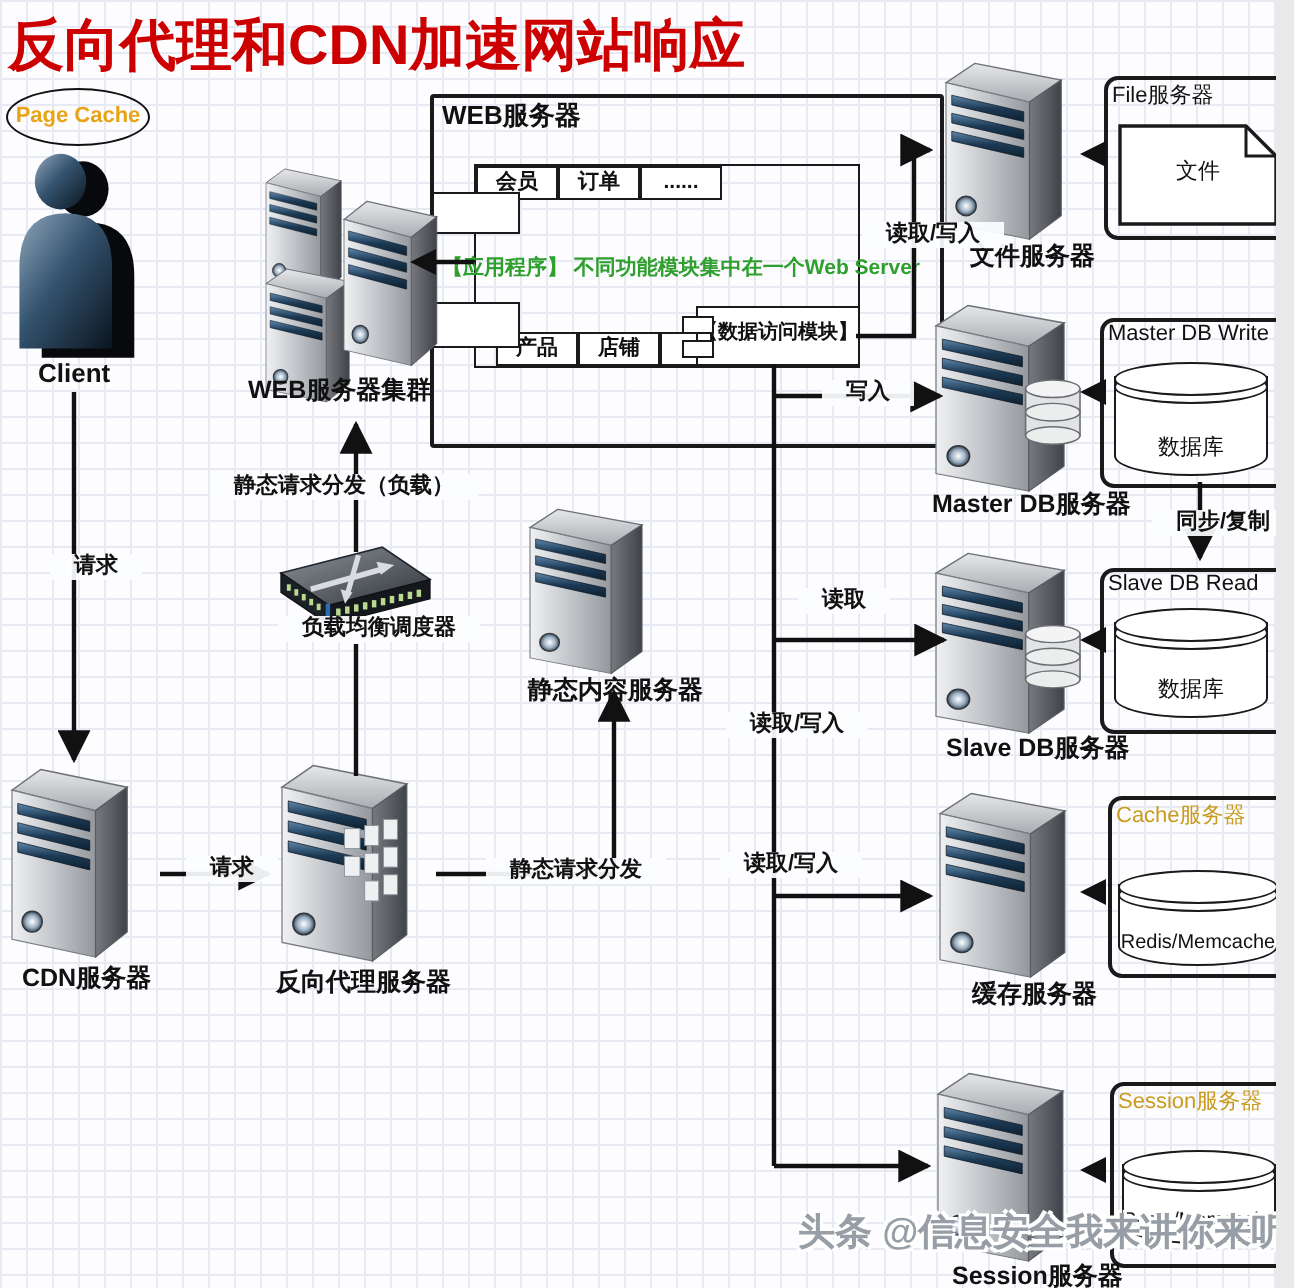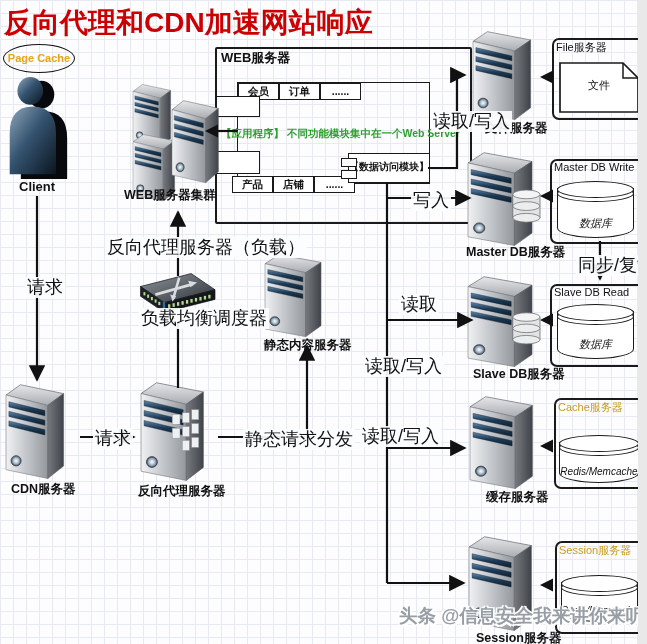--- a/index.html
+++ b/index.html
@@ -16,30 +16,30 @@
   svg.icon{position:absolute;overflow:visible;}
   svg#lines{position:absolute;left:0;top:0;z-index:6;}
   .box{position:absolute;border:2px solid #1a1a1a;background:transparent;z-index:2;}
   .panel{position:absolute;border:2px solid #1a1a1a;border-radius:7px;background:transparent;z-index:2;}
   .panel-title{position:absolute;left:4px;top:2px;font-size:11px;font-weight:normal;white-space:nowrap;z-index:3;}
   .gold{color:var(--c-gold_title,#c99a1e);}
   .tab{width:39px;height:15px;border:1.6px solid #1a1a1a;background:#fff;
        font-size:10.5px;font-weight:bold;text-align:center;line-height:15px;float:left;}
   .whitebox{position:absolute;border:1.7px solid #1a1a1a;background:#fff;z-index:3;}
   .nlbl{position:absolute;font-size:12.5px;font-weight:bold;white-space:nowrap;z-index:8;text-align:right;}
-  .elbl{position:absolute;font-size:18px;font-weight:normal;white-space:nowrap;z-index:8;
-        background:rgba(252,253,255,.93);padding:0 2px;line-height:1.15;}
+  .elbl{position:absolute;font-size:11px;font-weight:bold;white-space:nowrap;z-index:8;
+        background:rgba(252,253,255,.93);padding:0 12px;line-height:1.15;}
   .cyl{position:absolute;z-index:4;}
   .cyl-body{position:absolute;left:0;right:0;top:7px;bottom:0;background:#fff;
             border:1.7px solid #1a1a1a;border-top:none;border-radius:0 0 50% 50%/0 0 10px 10px;}
   .cyl-rim2{position:absolute;left:0;right:0;top:4px;height:15px;background:#fff;
             border:1.6px solid #1a1a1a;border-radius:50%;}
   .cyl-top{position:absolute;left:0;right:0;top:0;height:15px;background:#fff;
            border:1.7px solid #1a1a1a;border-radius:50%;}
-  .cyl-text{position:absolute;left:0;right:0;bottom:7px;text-align:center;font-size:11px;font-style:italic;}
+  .cyl-text{position:absolute;left:0;right:0;bottom:7px;text-align:center;font-size:11px;}
   .cyl-text.small{font-size:10px;bottom:6px;}
   #title{position:absolute;left:4px;top:4px;font-size:28px;font-weight:bold;
          color:var(--c-title,#cc0000);white-space:nowrap;z-index:9;}
   #pagecache{position:absolute;left:3px;top:44px;width:70px;height:27px;border:1.6px solid #111;
              border-radius:50%;text-align:center;line-height:27px;font-size:11px;font-weight:bold;
              color:var(--c-page_cache,#e8a317);z-index:8;background:transparent;}
   #watermark{position:absolute;left:399px;top:603px;font-size:18.5px;font-weight:bold;
              color:#989ea6;z-index:10;white-space:nowrap;
              text-shadow:-1.5px -1.5px 0 #fff,1.5px -1.5px 0 #fff,-1.5px 1.5px 0 #fff,1.5px 1.5px 0 #fff;}
   .gnote{position:absolute;font-size:10.5px;font-weight:bold;color:var(--c-app_note_green,#2fa02f);
@@ -166,21 +166,21 @@
 
   <div class="box" style="left:215px;top:47px;width:253px;height:173px;border-radius:2px;"></div>
   <div class="nlbl" style="left:221px;top:49px;font-size:13px;">WEB服务器</div>
   <div class="box" style="left:237px;top:82px;width:191px;height:100px;border-width:1.8px;"></div>
 
   <div class="abs" style="left:238px;top:83px;z-index:3;">
     <div class="tab">会员</div>
     <div class="tab">订单</div>
     <div class="tab">......</div>
   </div>
-  <div class="abs" style="left:232px;top:166px;z-index:3;margin-top:10px;">
+  <div class="abs" style="left:248px;top:166px;z-index:3;">
     <div class="tab">产品</div>
     <div class="tab">店铺</div>
     <div class="tab">......</div>
   </div>
 
   <div class="whitebox" style="left:216px;top:96px;width:42px;height:19px;"></div>
   <div class="whitebox" style="left:216px;top:151px;width:42px;height:21px;"></div>
 
   <div class="gnote" style="left:221px;top:127px;">【应用程序】 不同功能模块集中在一个Web Server</div>
 
@@ -315,21 +315,21 @@
   <div class="nlbl" style="left:11px;top:481px;">CDN服务器</div>
   <div class="nlbl" style="left:138px;top:483px;">反向代理服务器</div>
   <div class="nlbl" style="left:485px;top:120px;">文件服务器</div>
   <div class="nlbl" style="left:466px;top:244px;">Master DB服务器</div>
   <div class="nlbl" style="left:473px;top:366px;">Slave DB服务器</div>
   <div class="nlbl" style="left:486px;top:489px;">缓存服务器</div>
   <div class="nlbl" style="left:476px;top:630px;">Session服务器</div>
 
   <div class="elbl" style="left:25px;top:277px;">请求</div>
   <div class="elbl" style="left:93px;top:428px;">请求</div>
-  <div class="elbl" style="left:105px;top:237px;">反向代理服务器（负载）</div>
+  <div class="elbl" style="left:105px;top:237px;">静态请求分发（负载）</div>
   <div class="elbl" style="left:243px;top:429px;">静态请求分发</div>
   <div class="elbl" style="left:431px;top:111px;">读取/写入</div>
   <div class="elbl" style="left:411px;top:190px;">写入</div>
   <div class="elbl" style="left:399px;top:294px;">读取</div>
   <div class="elbl" style="left:363px;top:356px;">读取/写入</div>
   <div class="elbl" style="left:360px;top:426px;">读取/写入</div>
   <div class="elbl" style="left:576px;top:255px;">同步/复制</div>
 
 </div>
 

